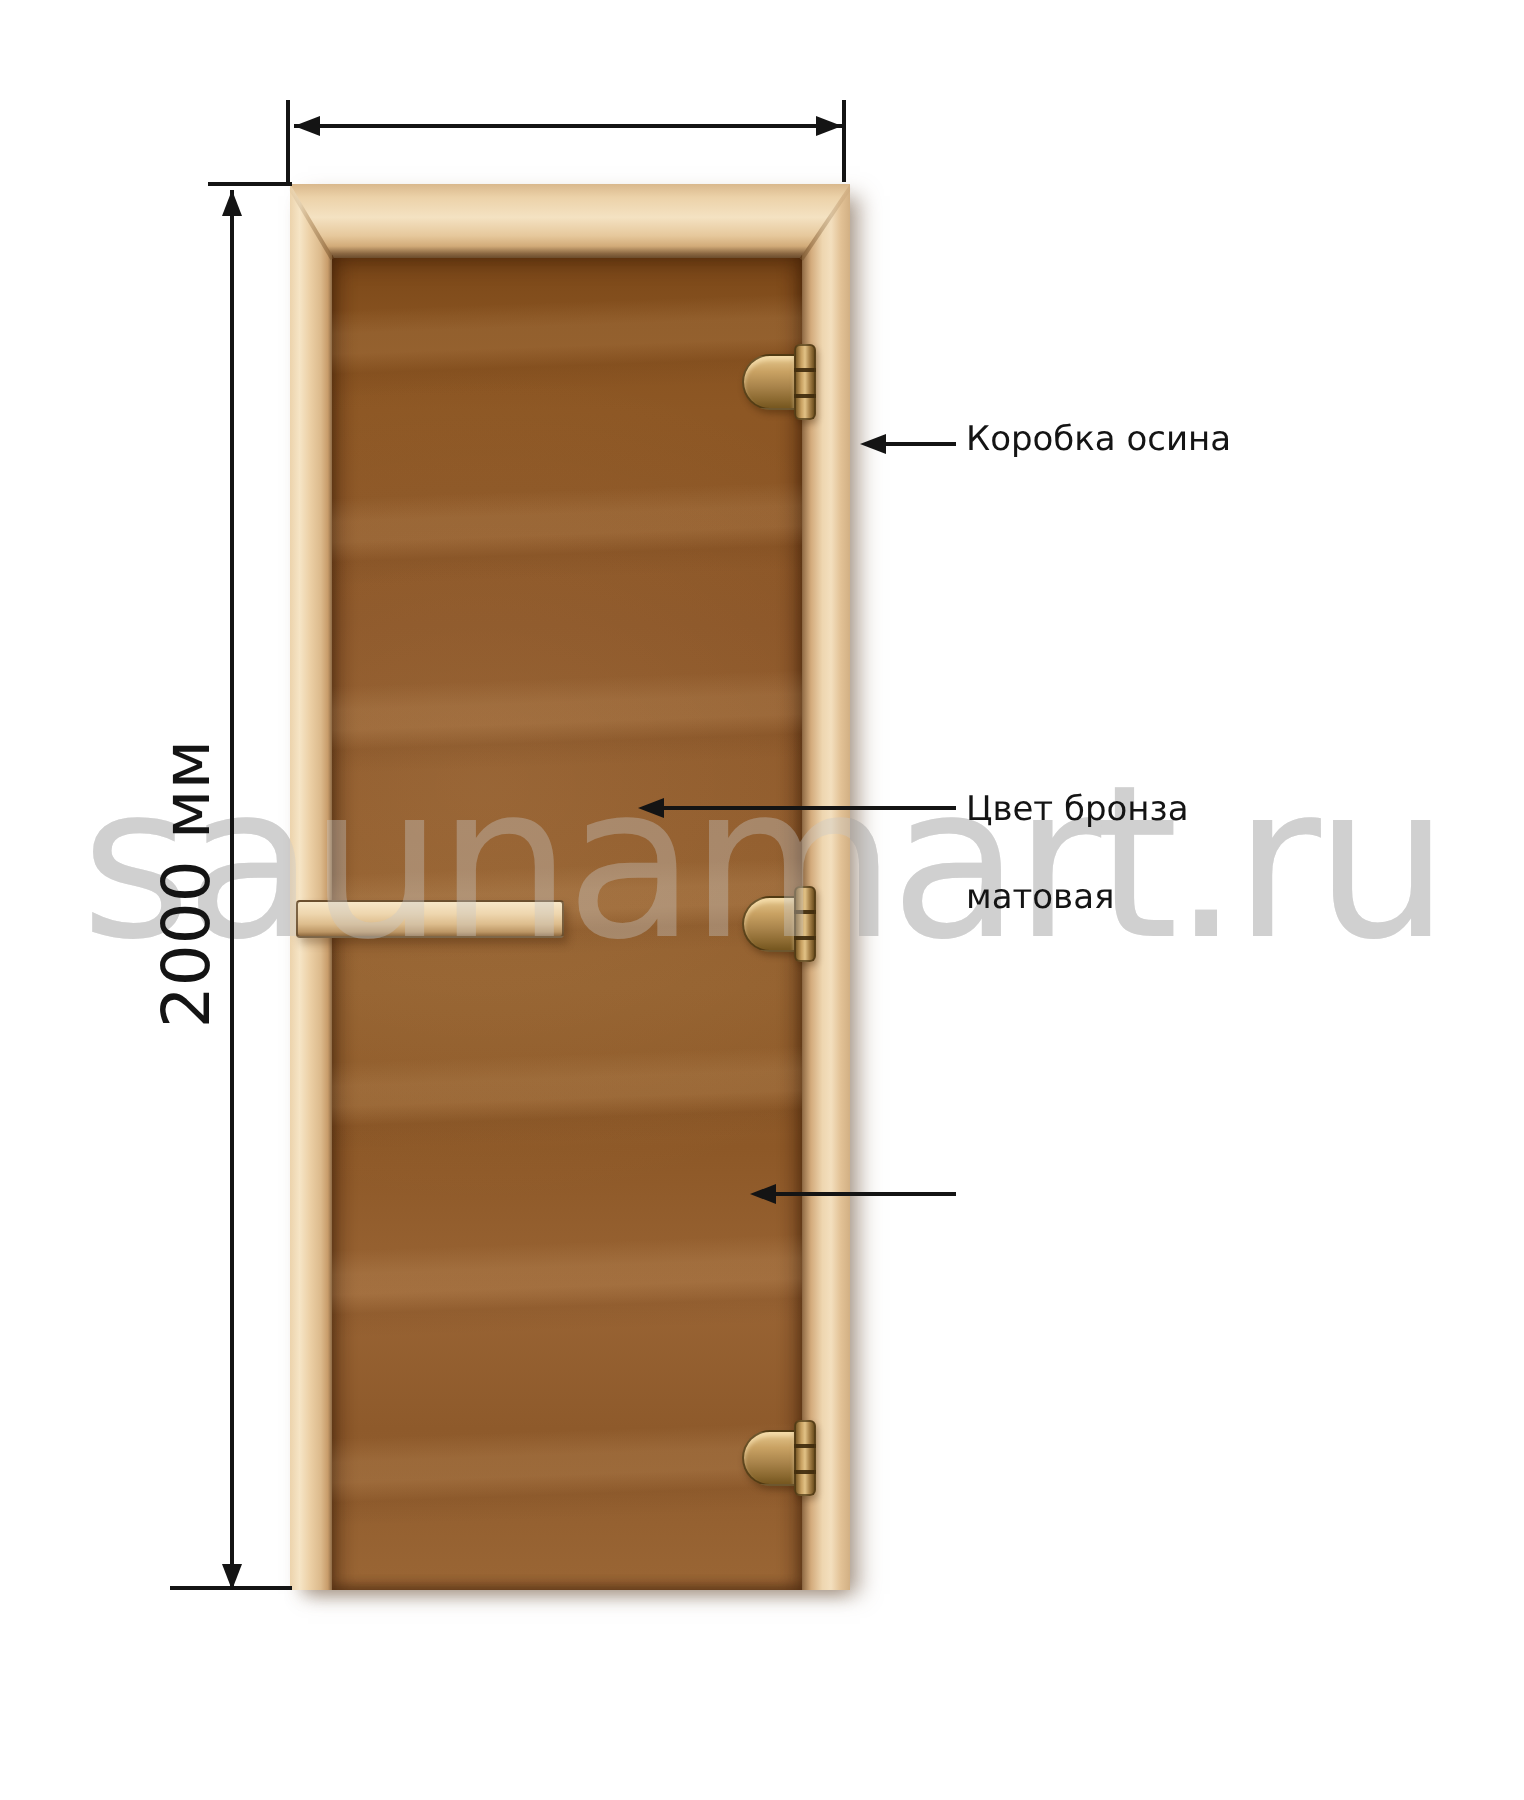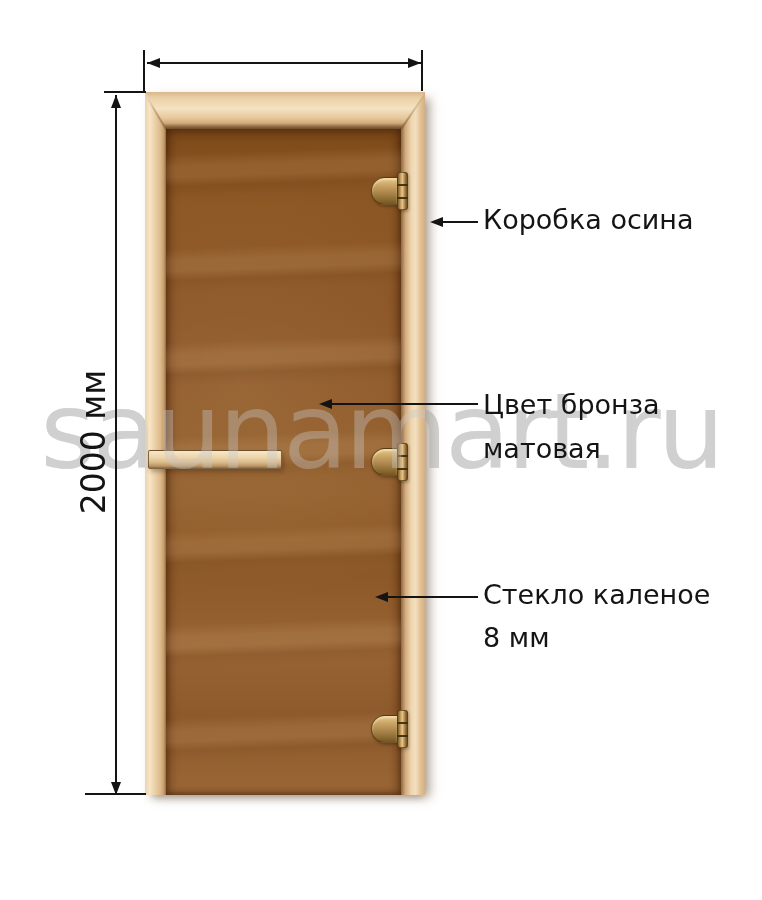--- a/index.html
+++ b/index.html
@@ -101,21 +101,21 @@
   #w-line {left:147px;top:62px;width:274px;height:2px;}
   #w-arrow-l{left:147px;top:58px;}
   #w-arrow-r{left:408px;top:58px;}
   #w-label{left:147px;top:20px;width:274px;text-align:center;}
   #h-ext-t{left:104px;top:91px;width:42px;height:2px;}
   #h-ext-b{left:85px;top:793px;width:61px;height:2px;}
   #h-line {left:115px;top:95px;width:2px;height:700px;}
   #h-arrow-t{left:111px;top:95px;}
   #h-arrow-b{left:111px;top:782px;}
   #h-label{left:93px;top:442px;white-space:nowrap;transform:translate(-50%,-50%) rotate(-90deg);}
-  .ann-text{position:absolute;font-size:27px;color:#141414;z-index:20;}
+  .ann-text{position:absolute;font-size:17px;color:#141414;z-index:20;}
   #ann1-line{left:443px;top:221px;width:35px;height:2px;}
   #ann1-arrow{left:430px;top:217px;}
   #ann1-text{left:483px;top:204px;line-height:32px;}
   #ann2-line{left:332px;top:403px;width:146px;height:2px;}
   #ann2-arrow{left:319px;top:399px;}
   #ann2-text{left:483px;top:383px;line-height:44px;}
   #ann3-line{left:388px;top:596px;width:90px;height:2px;}
   #ann3-arrow{left:375px;top:592px;}
   #ann3-text{left:483px;top:573px;line-height:43px;}
 </style>
@@ -171,18 +171,14 @@
 
   <div class="dim-line" id="ann2-line"></div>
   <div class="arrow left" id="ann2-arrow"></div>
   <div class="ann-text" id="ann2-text">
     <div>Цвет бронза</div>
     <div>матовая</div>
   </div>
 
   <div class="dim-line" id="ann3-line"></div>
   <div class="arrow left" id="ann3-arrow"></div>
-  <div class="ann-text" id="ann3-text">
-    <div>Стекло каленое</div>
-    <div>8 мм</div>
-  </div>
 
 </div>
 
 </body></html>

